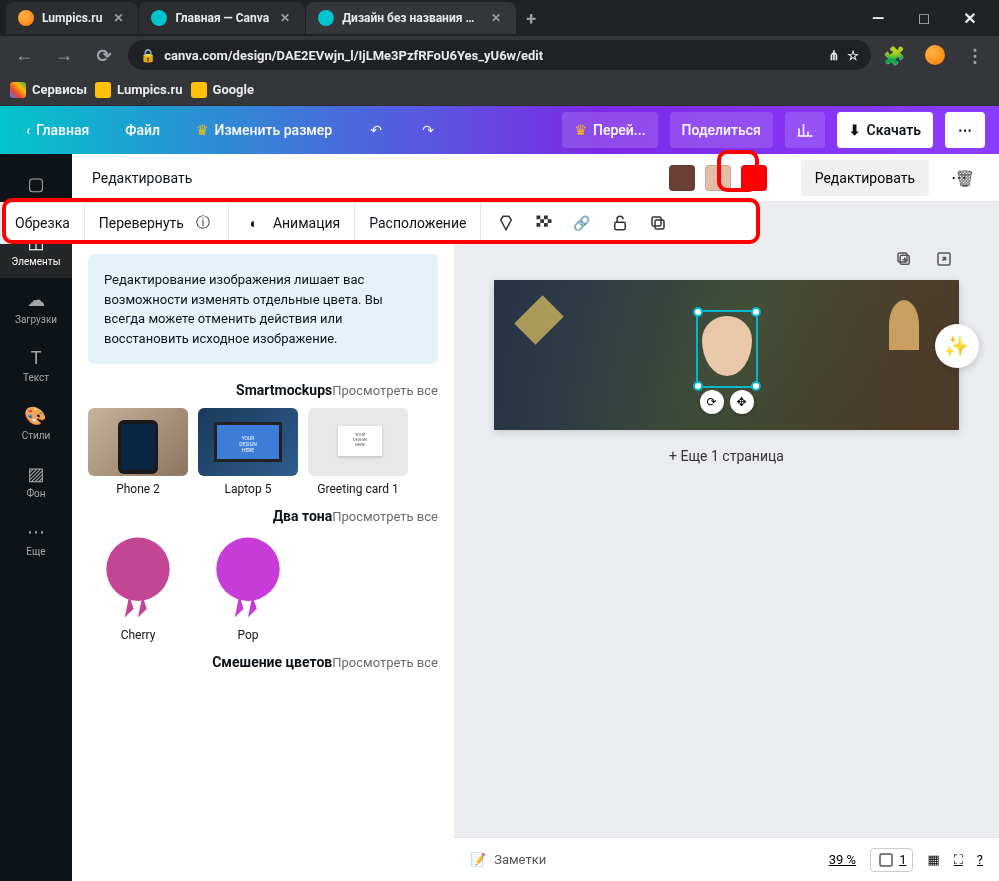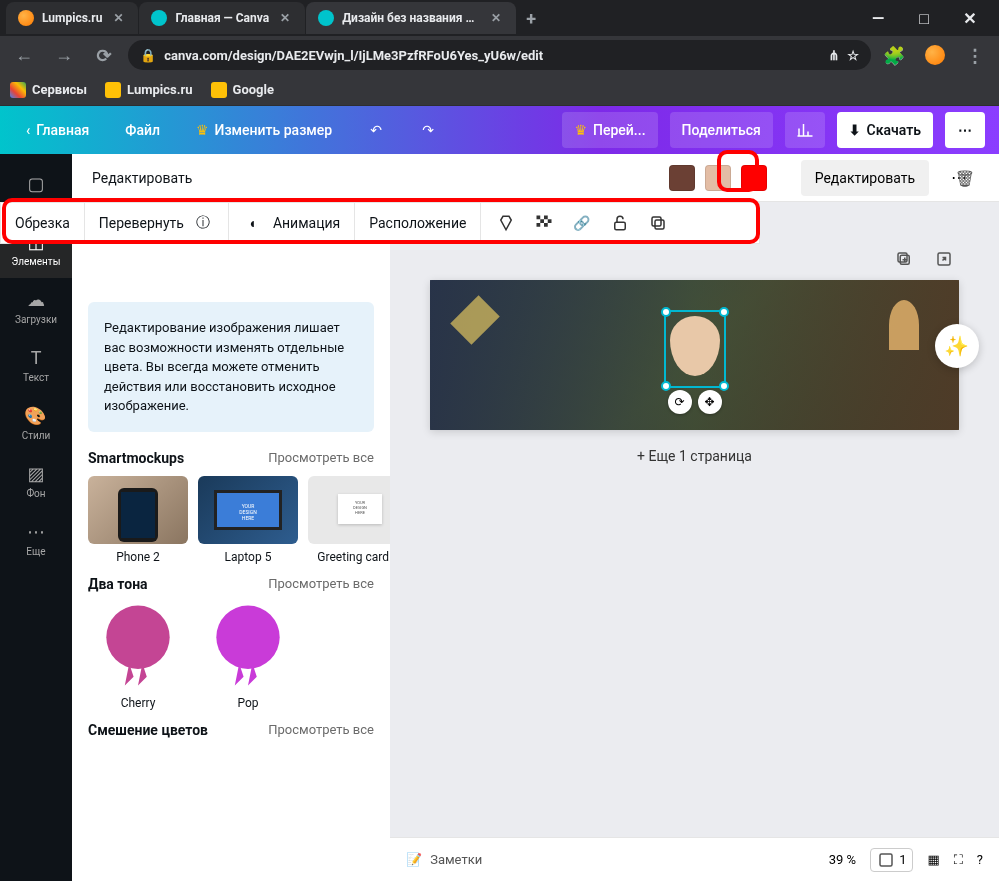--- a/index.html
+++ b/index.html
@@ -10,48 +10,48 @@
 .tab.active{background:#35363a;}
 .tab-favicon{width:16px;height:16px;border-radius:50%;flex-shrink:0;}
 .tab-title{white-space:nowrap;overflow:hidden;text-overflow:ellipsis;color:#e8eaed;}
 .tab-close{width:16px;height:16px;display:flex;align-items:center;justify-content:center;color:#9aa0a6;margin-left:auto;flex-shrink:0;}
 .new-tab{width:28px;height:28px;display:flex;align-items:center;justify-content:center;color:#9aa0a6;font-size:18px;}
 .window-controls{margin-left:auto;display:flex;}
 .win-btn{width:46px;height:36px;display:flex;align-items:center;justify-content:center;color:#e8eaed;}
 .addr-row{display:flex;align-items:center;height:38px;background:#35363a;padding:0 8px;gap:8px;}
 .nav-btn{width:32px;height:32px;display:flex;align-items:center;justify-content:center;color:#9aa0a6;font-size:18px;}
 .url-bar{flex:1;display:flex;align-items:center;background:#202124;border-radius:20px;height:30px;padding:0 12px;gap:8px;font-size:13px;color:#e8eaed;}
-.bookmarks-row{display:flex;align-items:center;height:32px;background:#35363a;padding:0 10px;gap:18px;font-size:13px;border-bottom:1px solid #2d2e31;}
+.bookmarks-row{display:flex;align-items:center;height:32px;background:#35363a;padding:0 10px;gap:8px;font-size:13px;border-bottom:1px solid #2d2e31;}
 .bookmark{display:flex;align-items:center;gap:6px;color:#e8eaed;}
 .bm-icon{width:16px;height:16px;border-radius:3px;}
 .canva-header{height:48px;background:linear-gradient(90deg,#01c4cc 0%,#7d2ae8 60%,#8b3dff 100%);display:flex;align-items:center;padding:0 14px;gap:12px;}
 .hdr-btn{height:36px;padding:0 12px;border-radius:4px;display:flex;align-items:center;gap:6px;color:#fff;font-size:14px;font-weight:500;}
 .hdr-btn.boxed{background:rgba(255,255,255,0.15);}
 .hdr-btn.white{background:#fff;color:#0e1318;font-weight:600;}
 .hdr-btn.icon-only{width:40px;padding:0;justify-content:center;}
 .spacer{flex:1;}
 .app-body{display:flex;height:calc(881px - 36px - 38px - 32px - 48px);position:relative;}
 .left-rail{width:72px;background:#0e1318;display:flex;flex-direction:column;align-items:center;padding-top:8px;}
 .rail-item{width:72px;height:58px;display:flex;flex-direction:column;align-items:center;justify-content:center;gap:4px;color:#a6a6a6;font-size:10px;}
 .rail-item.active{color:#fff;background:#252627;text-align:center;}
 .rail-icon{width:20px;height:20px;display:flex;align-items:center;justify-content:center;font-size:18px;}
-.side-panel{width:318px;background:#fff;display:flex;flex-direction:column;overflow:hidden;position:relative;margin-top:48px;}
+.side-panel{width:382px;background:#fff;display:flex;flex-direction:column;overflow:hidden;position:relative;}
 .ctx-bar{position:absolute;left:72px;right:0;top:0;height:48px;background:#fff;display:flex;align-items:center;padding:0 20px;gap:10px;border-bottom:1px solid #e5e5e5;z-index:5;}
 .ctx-label{font-size:14px;color:#0e1318;}
 .color-swatch{width:26px;height:26px;border-radius:4px;border:1px solid rgba(0,0,0,0.1);}
 .ctx-btn{height:36px;padding:0 14px;border-radius:4px;background:#f0f0f0;font-size:14px;display:flex;align-items:center;}
 .more-btn{width:40px;height:40px;border-radius:4px;display:flex;align-items:center;justify-content:center;background:#fff;}
 .tool-row{position:absolute;left:0;top:48px;width:760px;height:42px;background:#fff;border:1px solid #e5e5e5;display:flex;align-items:center;z-index:6;}
 .tool-seg{height:100%;display:flex;align-items:center;padding:0 14px;font-size:14px;color:#0e1318;border-right:1px solid #e5e5e5;gap:8px;}
 .tool-seg.last{border-right:none;}
 .tool-icon{width:22px;height:22px;display:flex;align-items:center;justify-content:center;}
 .red-box{position:absolute;border:4px solid #ff0000;border-radius:10px;pointer-events:none;z-index:20;}
 .panel-content{padding:100px 16px 16px;overflow-y:auto;flex:1;}
 .info-box{background:#e6f2fa;padding:16px;border-radius:6px;font-size:13px;line-height:1.5;color:#0e1318;margin-bottom:18px;}
-.sec-head{display:flex;justify-content:space-between;align-items:center;margin-bottom:10px;gap:18px;}
+.sec-head{display:flex;justify-content:flex-end;align-items:center;margin-bottom:10px;}
 .sec-title{font-size:14px;font-weight:700;color:#0e1318;}
 .sec-link{font-size:13px;color:#6b6b6b;}
 .thumb-row{display:flex;gap:10px;margin-bottom:12px;}
 .thumb{display:flex;flex-direction:column;align-items:center;gap:6px;}
 .thumb-img{width:100px;height:68px;border-radius:6px;background:#ddd;position:relative;overflow:hidden;}
 .thumb-label{font-size:12px;color:#0e1318;}
 .mockup-phone{background:linear-gradient(135deg,#c9b29b,#8a7560);}
 .mockup-laptop{background:linear-gradient(135deg,#1a3a5a,#2e5d8f);}
 .mockup-card{background:#e8e8e8;}
 .duo-blob{width:100px;height:88px;}
@@ -62,21 +62,21 @@
 .canvas-page{width:100%;height:150px;background:linear-gradient(135deg,#2a3f5f 0%,#4a5d3f 50%,#3a2f1f 100%);position:relative;border-radius:2px;box-shadow:0 2px 8px rgba(0,0,0,0.15);}
 .selection{position:absolute;top:30px;left:50%;transform:translateX(-50%);width:62px;height:78px;border:2px solid #01b8d1;}
 .sel-handle{position:absolute;width:10px;height:10px;background:#fff;border:2px solid #01b8d1;border-radius:50%;}
 .rot-handle{position:absolute;bottom:-28px;left:50%;transform:translateX(-50%);display:flex;gap:6px;}
 .rot-btn{width:24px;height:24px;background:#fff;border-radius:50%;display:flex;align-items:center;justify-content:center;font-size:12px;box-shadow:0 1px 3px rgba(0,0,0,0.3);}
 .badge-shape{width:50px;height:60px;background:#e8c8a8;border-radius:50% 50% 50% 50% / 40% 40% 60% 60%;margin:4px auto;}
 .add-page{text-align:center;padding:18px;font-size:14px;color:#333;}
 .fab{position:absolute;right:20px;top:170px;width:44px;height:44px;background:#fff;border-radius:50%;box-shadow:0 2px 8px rgba(0,0,0,0.2);display:flex;align-items:center;justify-content:center;font-size:20px;}
 .bottom-bar{position:absolute;bottom:0;left:0;right:0;height:44px;background:#fff;border-top:1px solid #e5e5e5;display:flex;align-items:center;padding:0 16px;gap:14px;font-size:13px;}
 .bb-notes{display:flex;align-items:center;gap:8px;color:#555;}
-.bb-right{margin-left:auto;display:flex;align-items:center;gap:14px;}
+.bb-right{margin-left:auto;display:flex;align-items:center;gap:14px;text-decoration:underline;}
 .trash-btn{position:absolute;right:20px;top:10px;width:28px;height:28px;display:flex;align-items:center;justify-content:center;color:#555;z-index:5;}
 .crown{color:#ffc107;}
 svg{width:18px;height:18px;}
 .orange-circle{background:radial-gradient(circle at 35% 35%,#ffb347,#ff7b00);}
 </style>
 </head>
 <body>
 
 <div class="browser-chrome">
   <div class="tabs-row">

